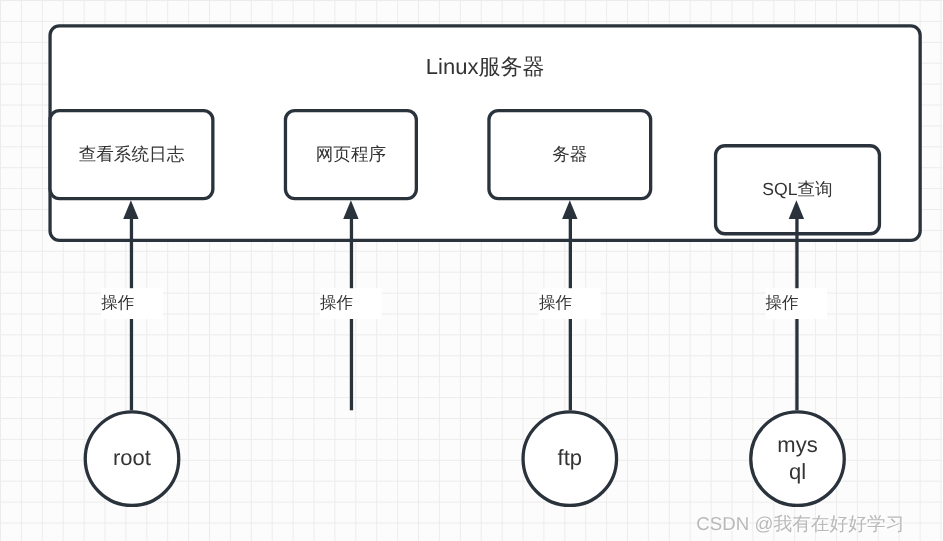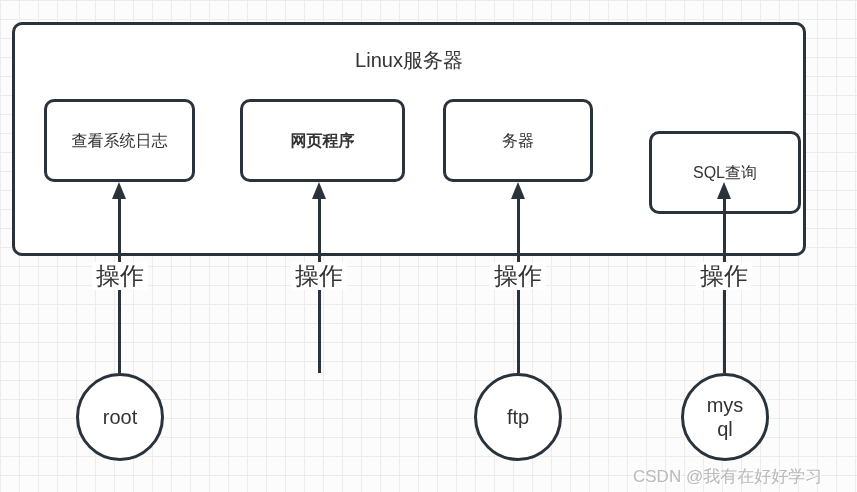--- a/index.html
+++ b/index.html
@@ -20,21 +20,21 @@
     position:relative;
     width:857px;height:492px;
     background-color:var(--canvas-bg);
     background-image:
       linear-gradient(to right, var(--grid-line) 1px, transparent 1px),
       linear-gradient(to bottom, var(--grid-line) 1px, transparent 1px);
     background-size:19px 19px;
   }
   .server-box{
     position:absolute;
-    left:12px;top:22px;width:794px;height:234px;
+    left:44px;top:22px;width:794px;height:198px;
     background:var(--shape-fill);
     border:3px solid var(--stroke);
     border-radius:10px;
   }
   .server-title{
     position:absolute;
     left:0;top:22px;width:100%;
     text-align:center;
     font-size:20px;
     color:var(--text);
@@ -62,22 +62,21 @@
     position:absolute;
     width:0;height:0;
     border-left:7px solid transparent;
     border-right:7px solid transparent;
     border-bottom:17px solid var(--stroke);
     z-index:4;
   }
   .edge-label{
     position:absolute;
     top:262px;width:56px;
-    text-align:center;
-    font-size:24px;line-height:28px;
+    font-size:15px;line-height:28px;
     background:var(--shape-fill);
     color:var(--text);
     z-index:5;
   }
   .user-circle{
     position:absolute;
     top:373px;width:88px;height:88px;
     background:var(--shape-fill);
     border:3px solid var(--stroke);
     border-radius:50%;
@@ -102,21 +101,21 @@
 
 <div class="canvas">
 
   <div class="server-box">
     <div class="server-title">Linux服务器</div>
   </div>
 
   <div class="service-box" style="left:44px;width:151px;justify-content:center;">
     <span>查看系统日志</span>
   </div>
-  <div class="service-box" style="left:240px;width:165px;font-weight:bold;">
+  <div class="service-box" style="left:258px;width:122px;">
     <span>网页程序</span>
   </div>
   <div class="service-box" style="left:443px;width:150px;">
     <span>务器</span>
   </div>
   <div class="service-box" style="left:649px;width:152px;margin-top:32px;">
     <span>SQL查询</span>
   </div>
 
   <div class="edge-line" style="left:118px;top:197px;height:176px;"></div>

